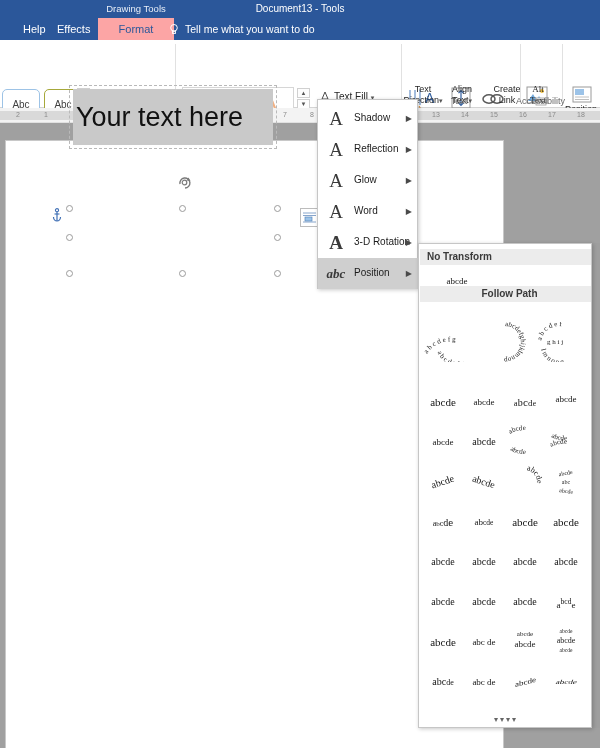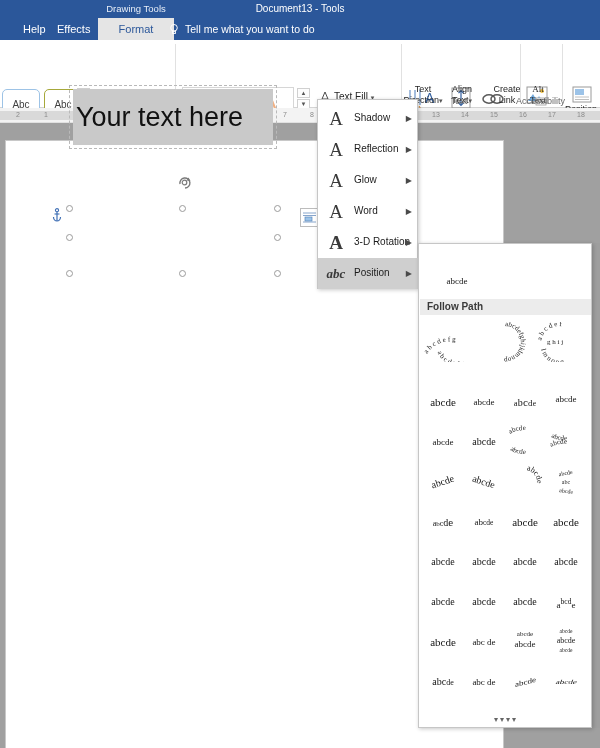--- a/index.html
+++ b/index.html
@@ -32,21 +32,21 @@
   .tabstrip{
     position:absolute; left:0; top:18px; width:600px; height:22px;
     background:#2b579a;
   }
   .tab{
     position:absolute; top:0; height:22px; line-height:22px;
     font-size:11px; color:#ffffff; text-align:center; padding:0 7px;
     white-space:nowrap;
   }
   .tab.active{
-    background:#e5e5e5; color:#2b579a; font-weight:normal;
+    background:#fca5a5; color:#2b579a; font-weight:normal;
   }
   .tellme{
     position:absolute; top:0; height:22px; line-height:22px;
     font-size:10.5px; color:#ffffff; white-space:nowrap;
   }
   .bulb{
     position:absolute; top:5px; left:168px; width:12px; height:12px;
   }
 
   
@@ -479,25 +479,26 @@
     <div class="dd-ico" style="font-size:13px;font-style:italic;font-weight:bold;">abc</div>
     <div class="dd-lbl">Position</div>
     <div class="dd-arrow">▶</div>
   </div>
 </div>
 
 <div class="panel-right-edge"></div>
 
 <div class="gallery">
 
+  <div class="g-head" style="top:5px;">No Transform</div>
   <div class="g-cell" style="left:8px;top:26px;width:60px;height:22px;">
     <span style="font-size:9px;line-height:22px;">abcde</span>
   </div>
 
-  <div class="g-head" style="top:55px;">Follow Path</div>
+  <div class="g-head" style="top:42px;text-align:center;">Follow Path</div>
 
   <div class="g-cell" style="left:4px;top:78px;width:56px;height:40px;">
     <svg viewBox="0 0 56 40" style="width:56px;height:40px;">
       <path id="p1" d="M3 34 A26 22 0 0 1 52 34" fill="none"></path>
       <text font-size="7" font-family="Liberation Serif, serif" fill="#1a1a1a">
         <textPath href="#p1" startOffset="4%">a b c d e f g</textPath>
       </text>
       <path id="p1b" d="M14 27 A22 18 0 0 0 54 36" fill="none"></path>
       <text font-size="7" font-family="Liberation Serif, serif" fill="#1a1a1a">
         <textPath href="#p1b" startOffset="6%">a b c d e f g</textPath>

